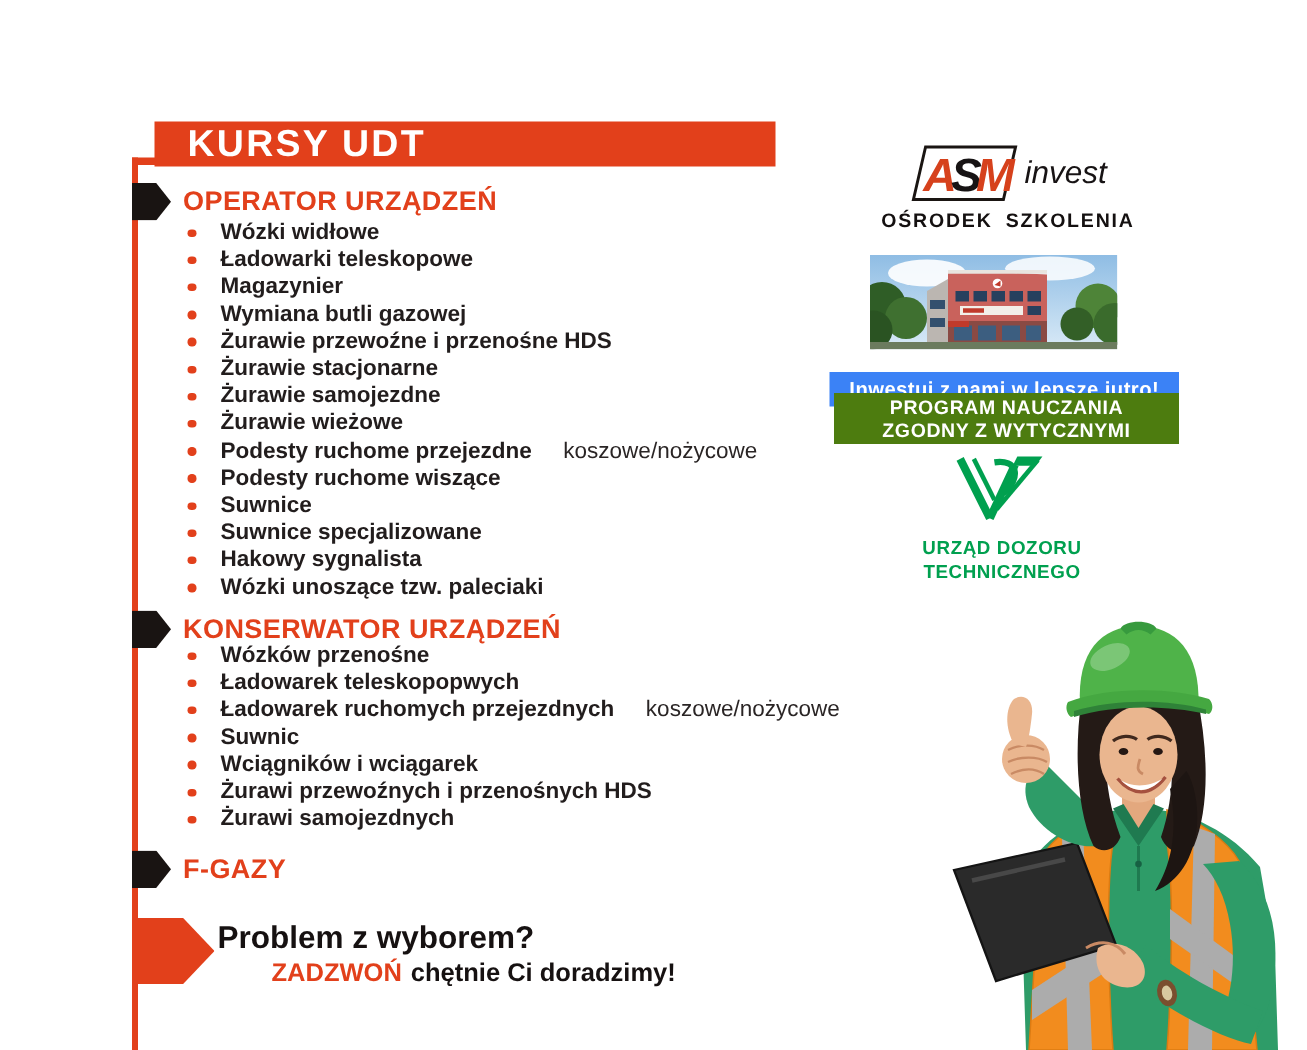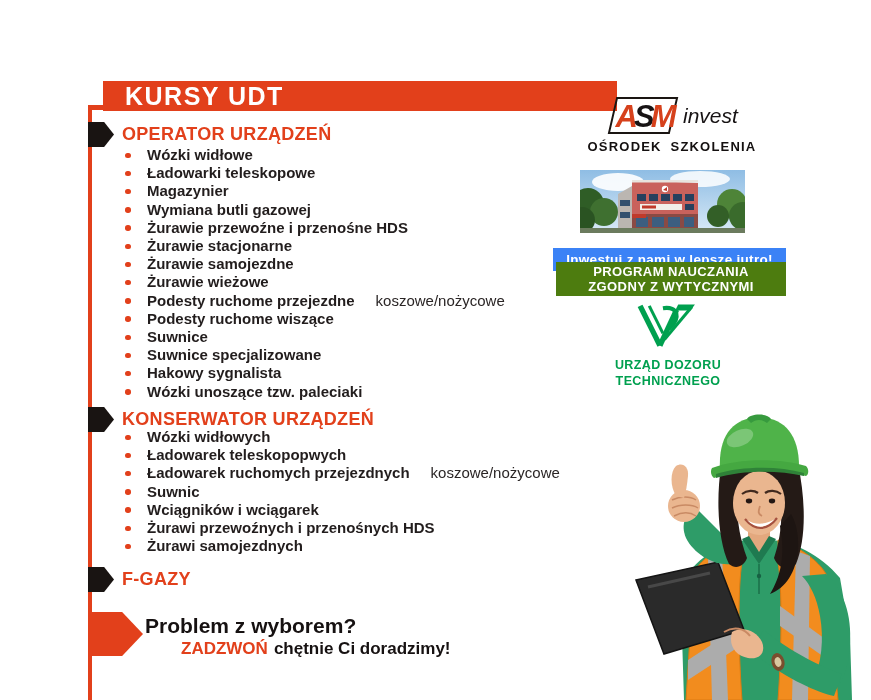--- a/index.html
+++ b/index.html
@@ -1,20 +1,20 @@
 <!DOCTYPE html>
 <html lang="pl"><head>
 <meta charset="utf-8">
 <style>
   html,body{margin:0;padding:0;background:#fff;}
   #flyer{position:relative;width:871px;height:700px;background:#fff;overflow:hidden;
          font-family:"Liberation Sans",sans-serif;-webkit-font-smoothing:antialiased;}
 
   
-  .top-banner{position:absolute;left:103px;top:81px;width:514px;height:30px;background:#E2401B;
+  .top-banner{position:absolute;left:103px;top:81px;width:414px;height:30px;background:#E2401B;
               color:#fff;font-size:25px;font-weight:bold;letter-spacing:1.5px;
               display:flex;align-items:center;padding-left:22px;box-sizing:border-box;}
   .vline{position:absolute;left:88px;top:105px;width:4px;height:595px;background:#E2401B;}
   .vline-join{position:absolute;left:88px;top:105px;width:16px;height:5px;background:#E2401B;}
 
   
   .sec-header{position:absolute;left:88px;display:flex;align-items:center;}
   .sec-arrow{width:26px;height:25px;background:#191412;flex:0 0 auto;
              clip-path:polygon(0 0,62% 0,100% 50%,62% 100%,0 100%);}
   .sec-title{margin-left:8px;color:#E2401B;font-size:18px;font-weight:bold;letter-spacing:.3px;white-space:nowrap;}
@@ -107,21 +107,21 @@
 
       <li><span>Wózki unoszące tzw. paleciaki</span></li>
     </ul>
 
   <div class="sec-header sec2">
     <div class="sec-arrow"></div>
     <div class="sec-title">KONSERWATOR URZĄDZEŃ</div>
   </div>
   <ul class="course-list list2">
 
-      <li><span>Wózki widłowych</span></li>
+      <li><span>Wózków przenośne</span></li>
 
       <li><span>Ładowarek teleskopopwych</span></li>
 
       <li><span>Ładowarek ruchomych przejezdnych</span><span class="suffix">koszowe/nożycowe</span></li>
 
       <li><span>Suwnic</span></li>
 
       <li><span>Wciągników i wciągarek</span></li>
 
       <li><span>Żurawi przewoźnych i przenośnych HDS</span></li>

